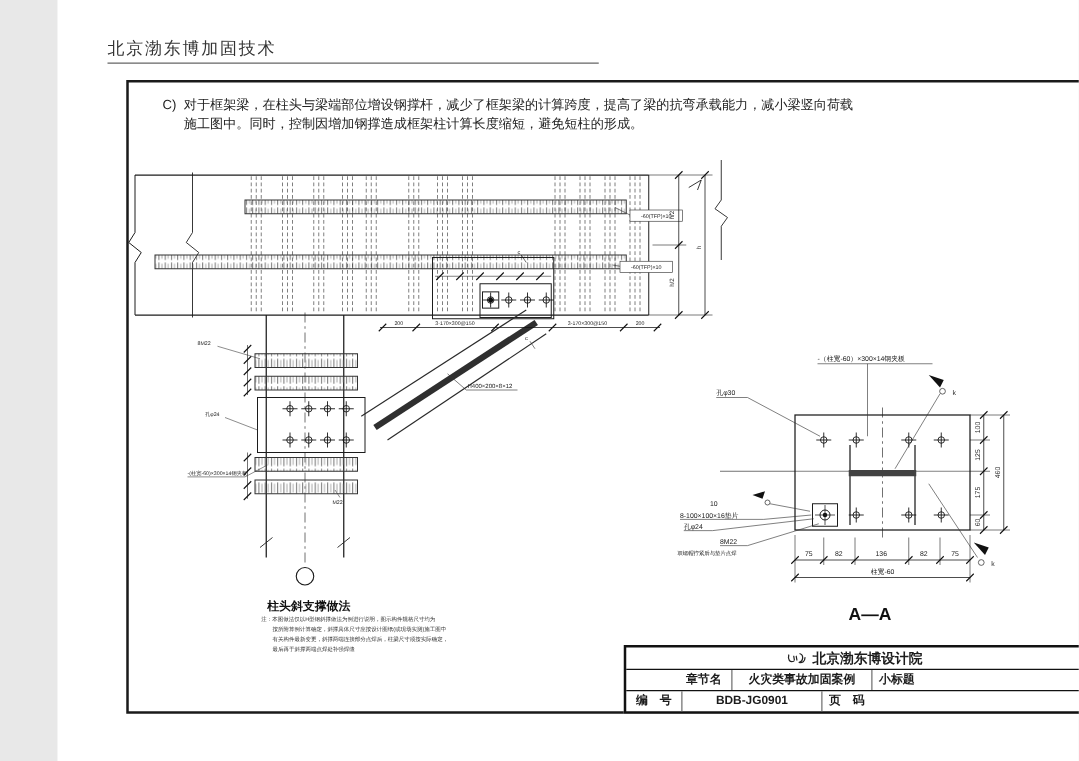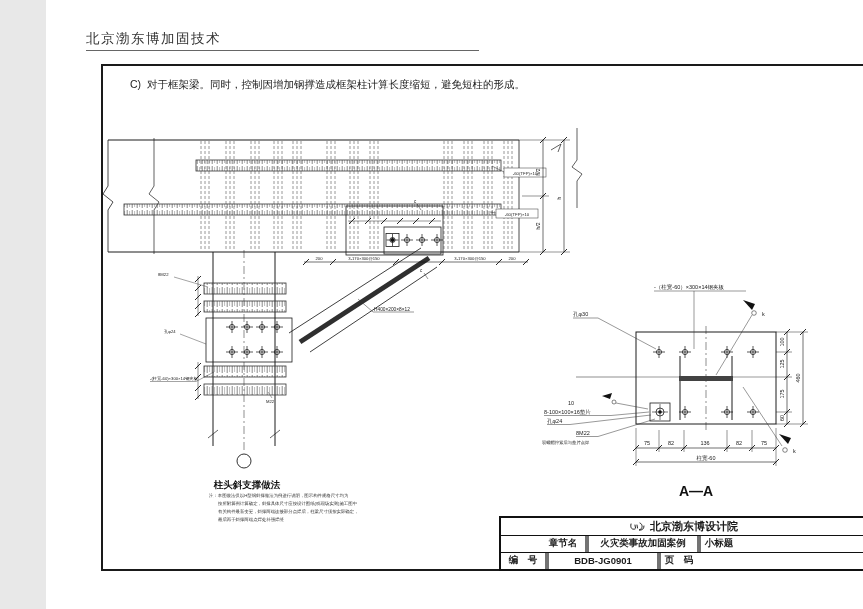--- a/index.html
+++ b/index.html
@@ -16,37 +16,38 @@
   .drawing-svg{position:absolute;left:0;top:0;}
   
   .title-block{position:absolute;left:453px;top:516px;width:369px;height:55px;
         box-sizing:border-box;border:2px solid #111;display:grid;
         grid-template-rows:18px 1fr 1fr;background:#fff;}
   .tb-header{display:flex;align-items:center;justify-content:center;gap:5px;
         font-size:11px;font-weight:bold;border-bottom:1px solid #111;text-align:right;}
   .tb-row{display:grid;grid-template-columns:44px 112px 40px 1fr;}
   .tb-row.first{border-bottom:1px solid #111;padding-left:40px;}
   .tb-cell{display:flex;align-items:center;justify-content:center;font-size:9.5px;
-        font-weight:bold;border-left:4px solid #737373;white-space:nowrap;}
+        font-weight:bold;border-left:1px solid #737373;white-space:nowrap;}
   .tb-cell:first-child{border-left:none;}
 </style>
 </head>
 <body>
 
 <div class="page">
 
   <div class="company-header">北京渤东博加固技术</div>
   <div class="company-underline"></div>
 
   <div class="sheet-border"></div>
 
   <div class="intro">
     <span class="marker">C)</span>
     <div>
-      <div>对于框架梁。同时，控制因增加钢撑造成框架柱计算长度缩短，避免短柱的形成。</div>
+      <div>对于框架梁，在柱头与梁端部位增设钢撑杆，减少了框架梁的计算跨度，提高了梁的抗弯承载能力，减小梁竖向荷载</div>
+      <div>施工图中。同时，控制因增加钢撑造成框架柱计算长度缩短，避免短柱的形成。</div>
     </div>
   </div>
 
   <svg class="drawing-svg" width="863" height="609" viewBox="0 0 863 609">
     <defs>
       <pattern id="bandhatch" width="5" height="11" patternUnits="userSpaceOnUse">
         <line x1="1.2" y1="1" x2="1.2" y2="10" stroke="#555" stroke-width="0.7"></line>
         <line x1="3.6" y1="2" x2="3.6" y2="9" stroke="#777" stroke-width="0.5"></line>
       </pattern>
       <g id="vstrip" stroke="#444" stroke-width="0.55" stroke-dasharray="3,2">

